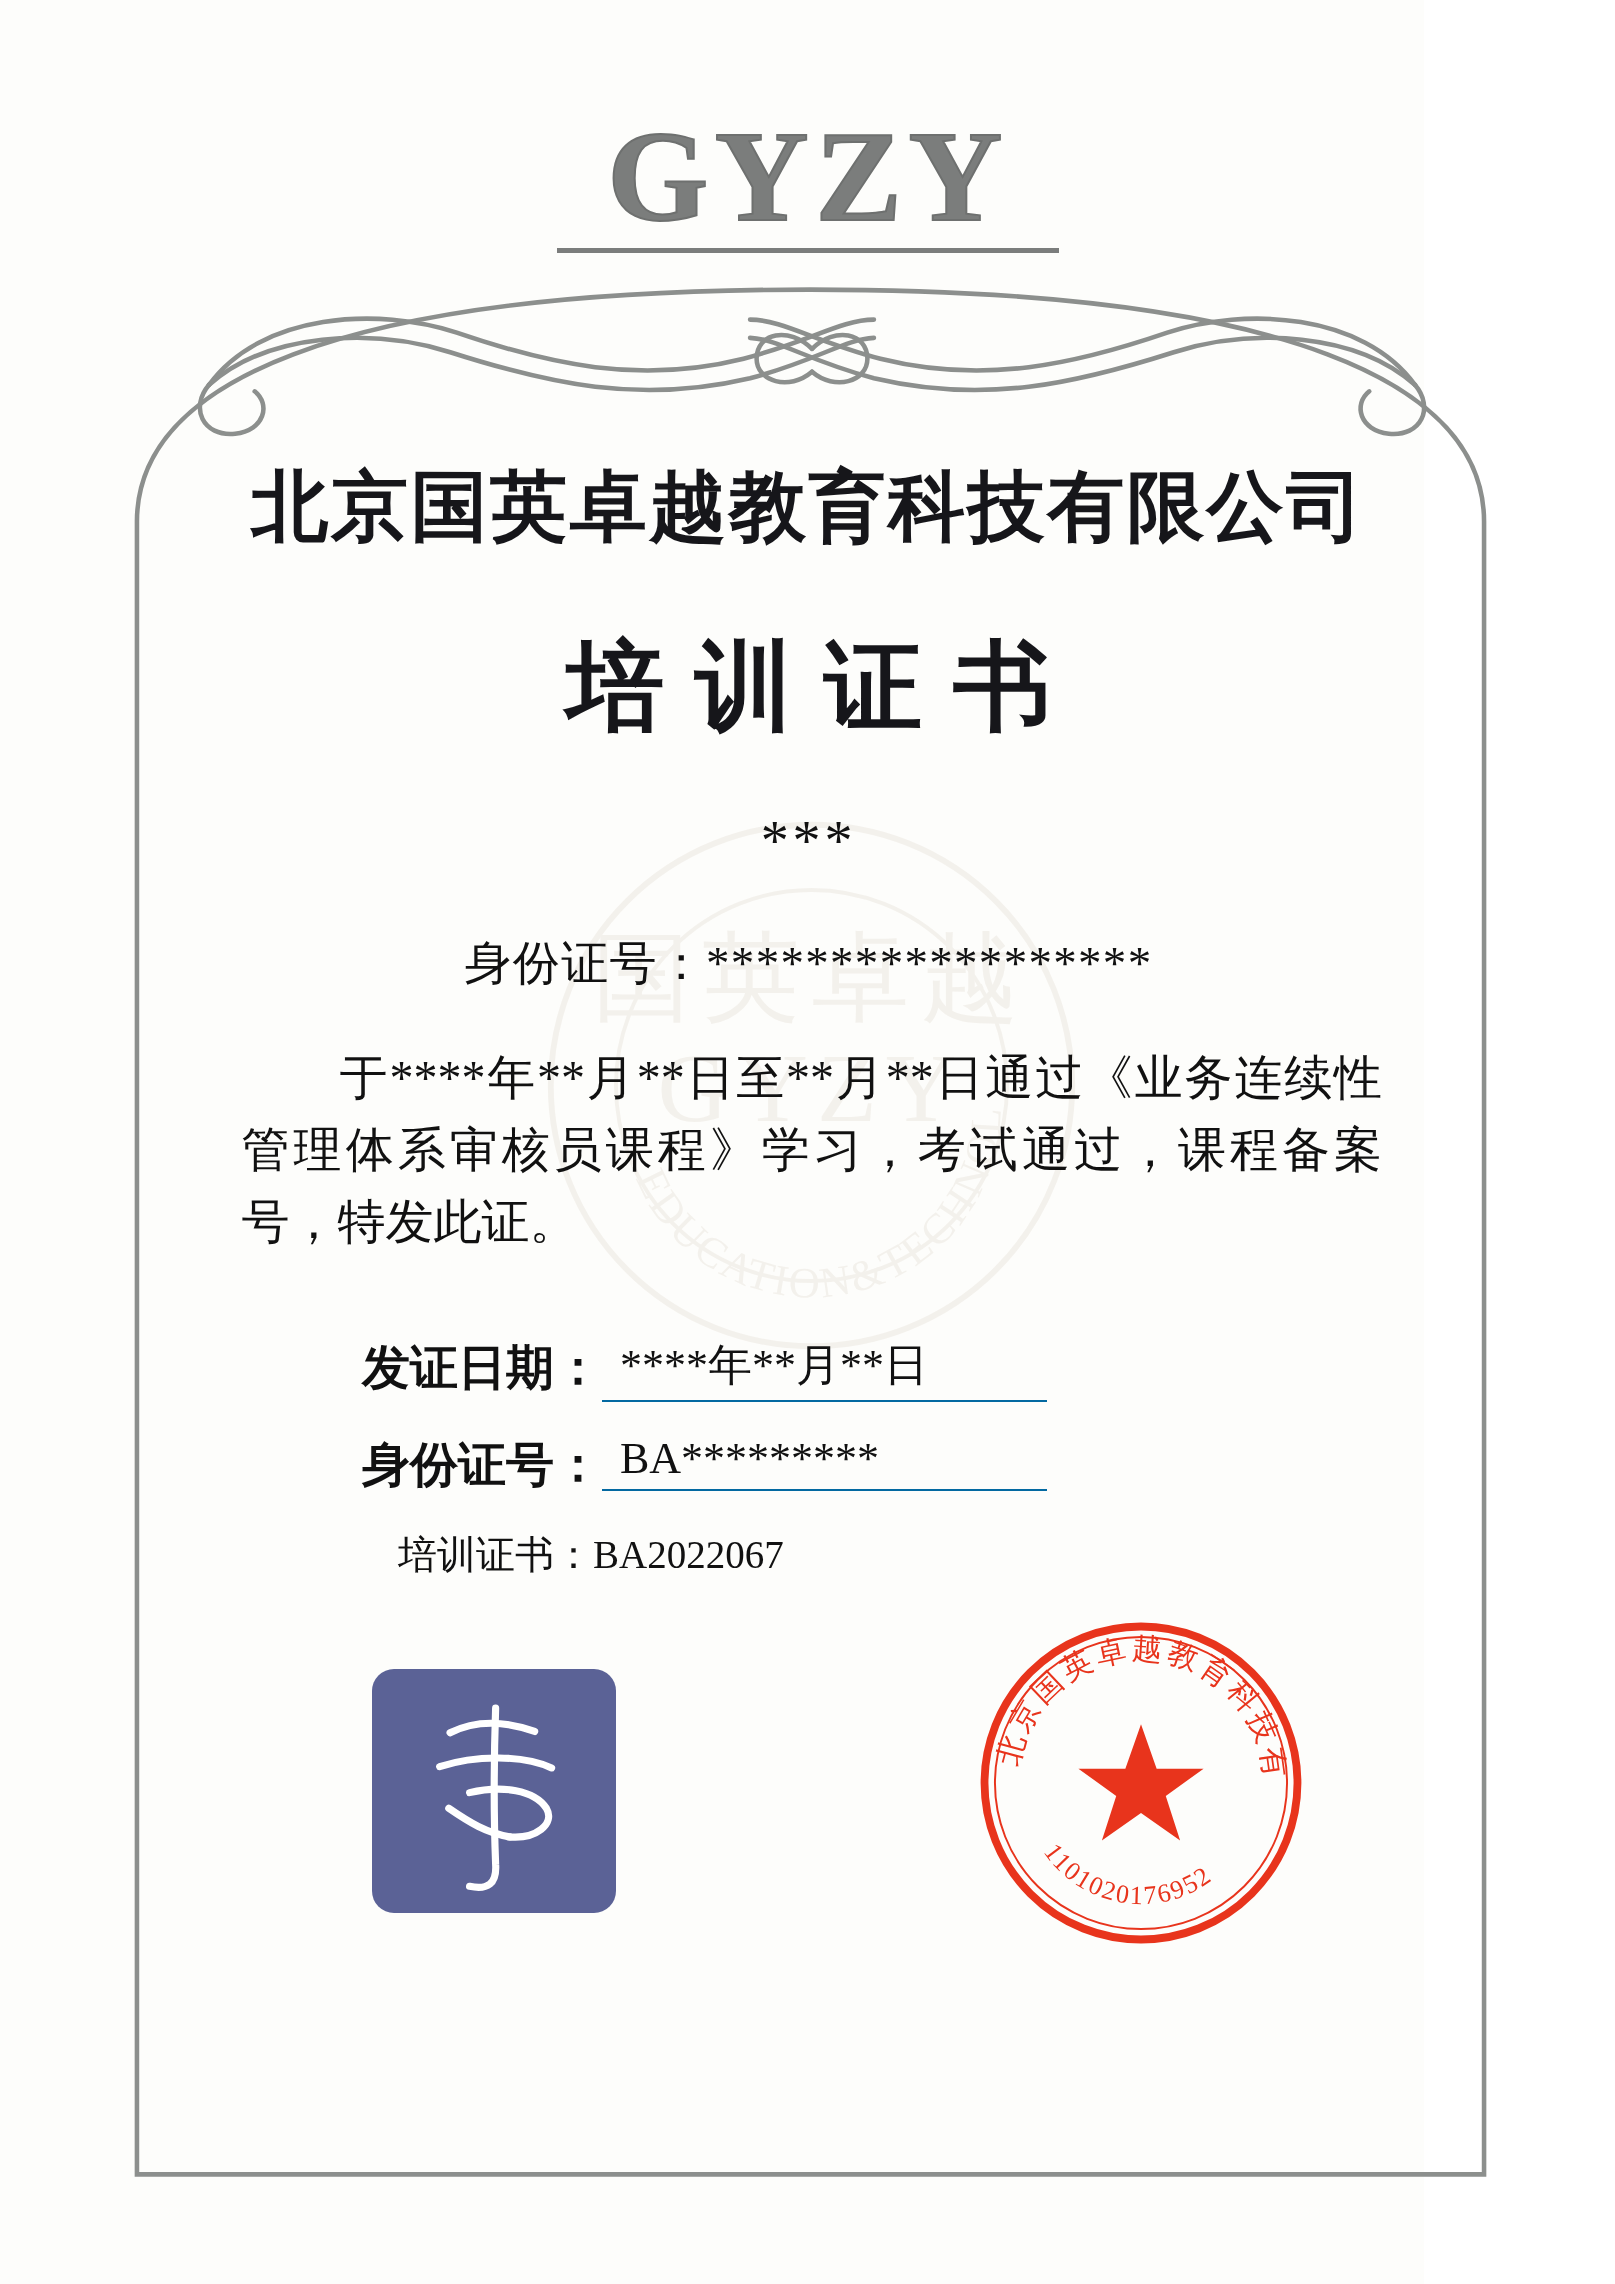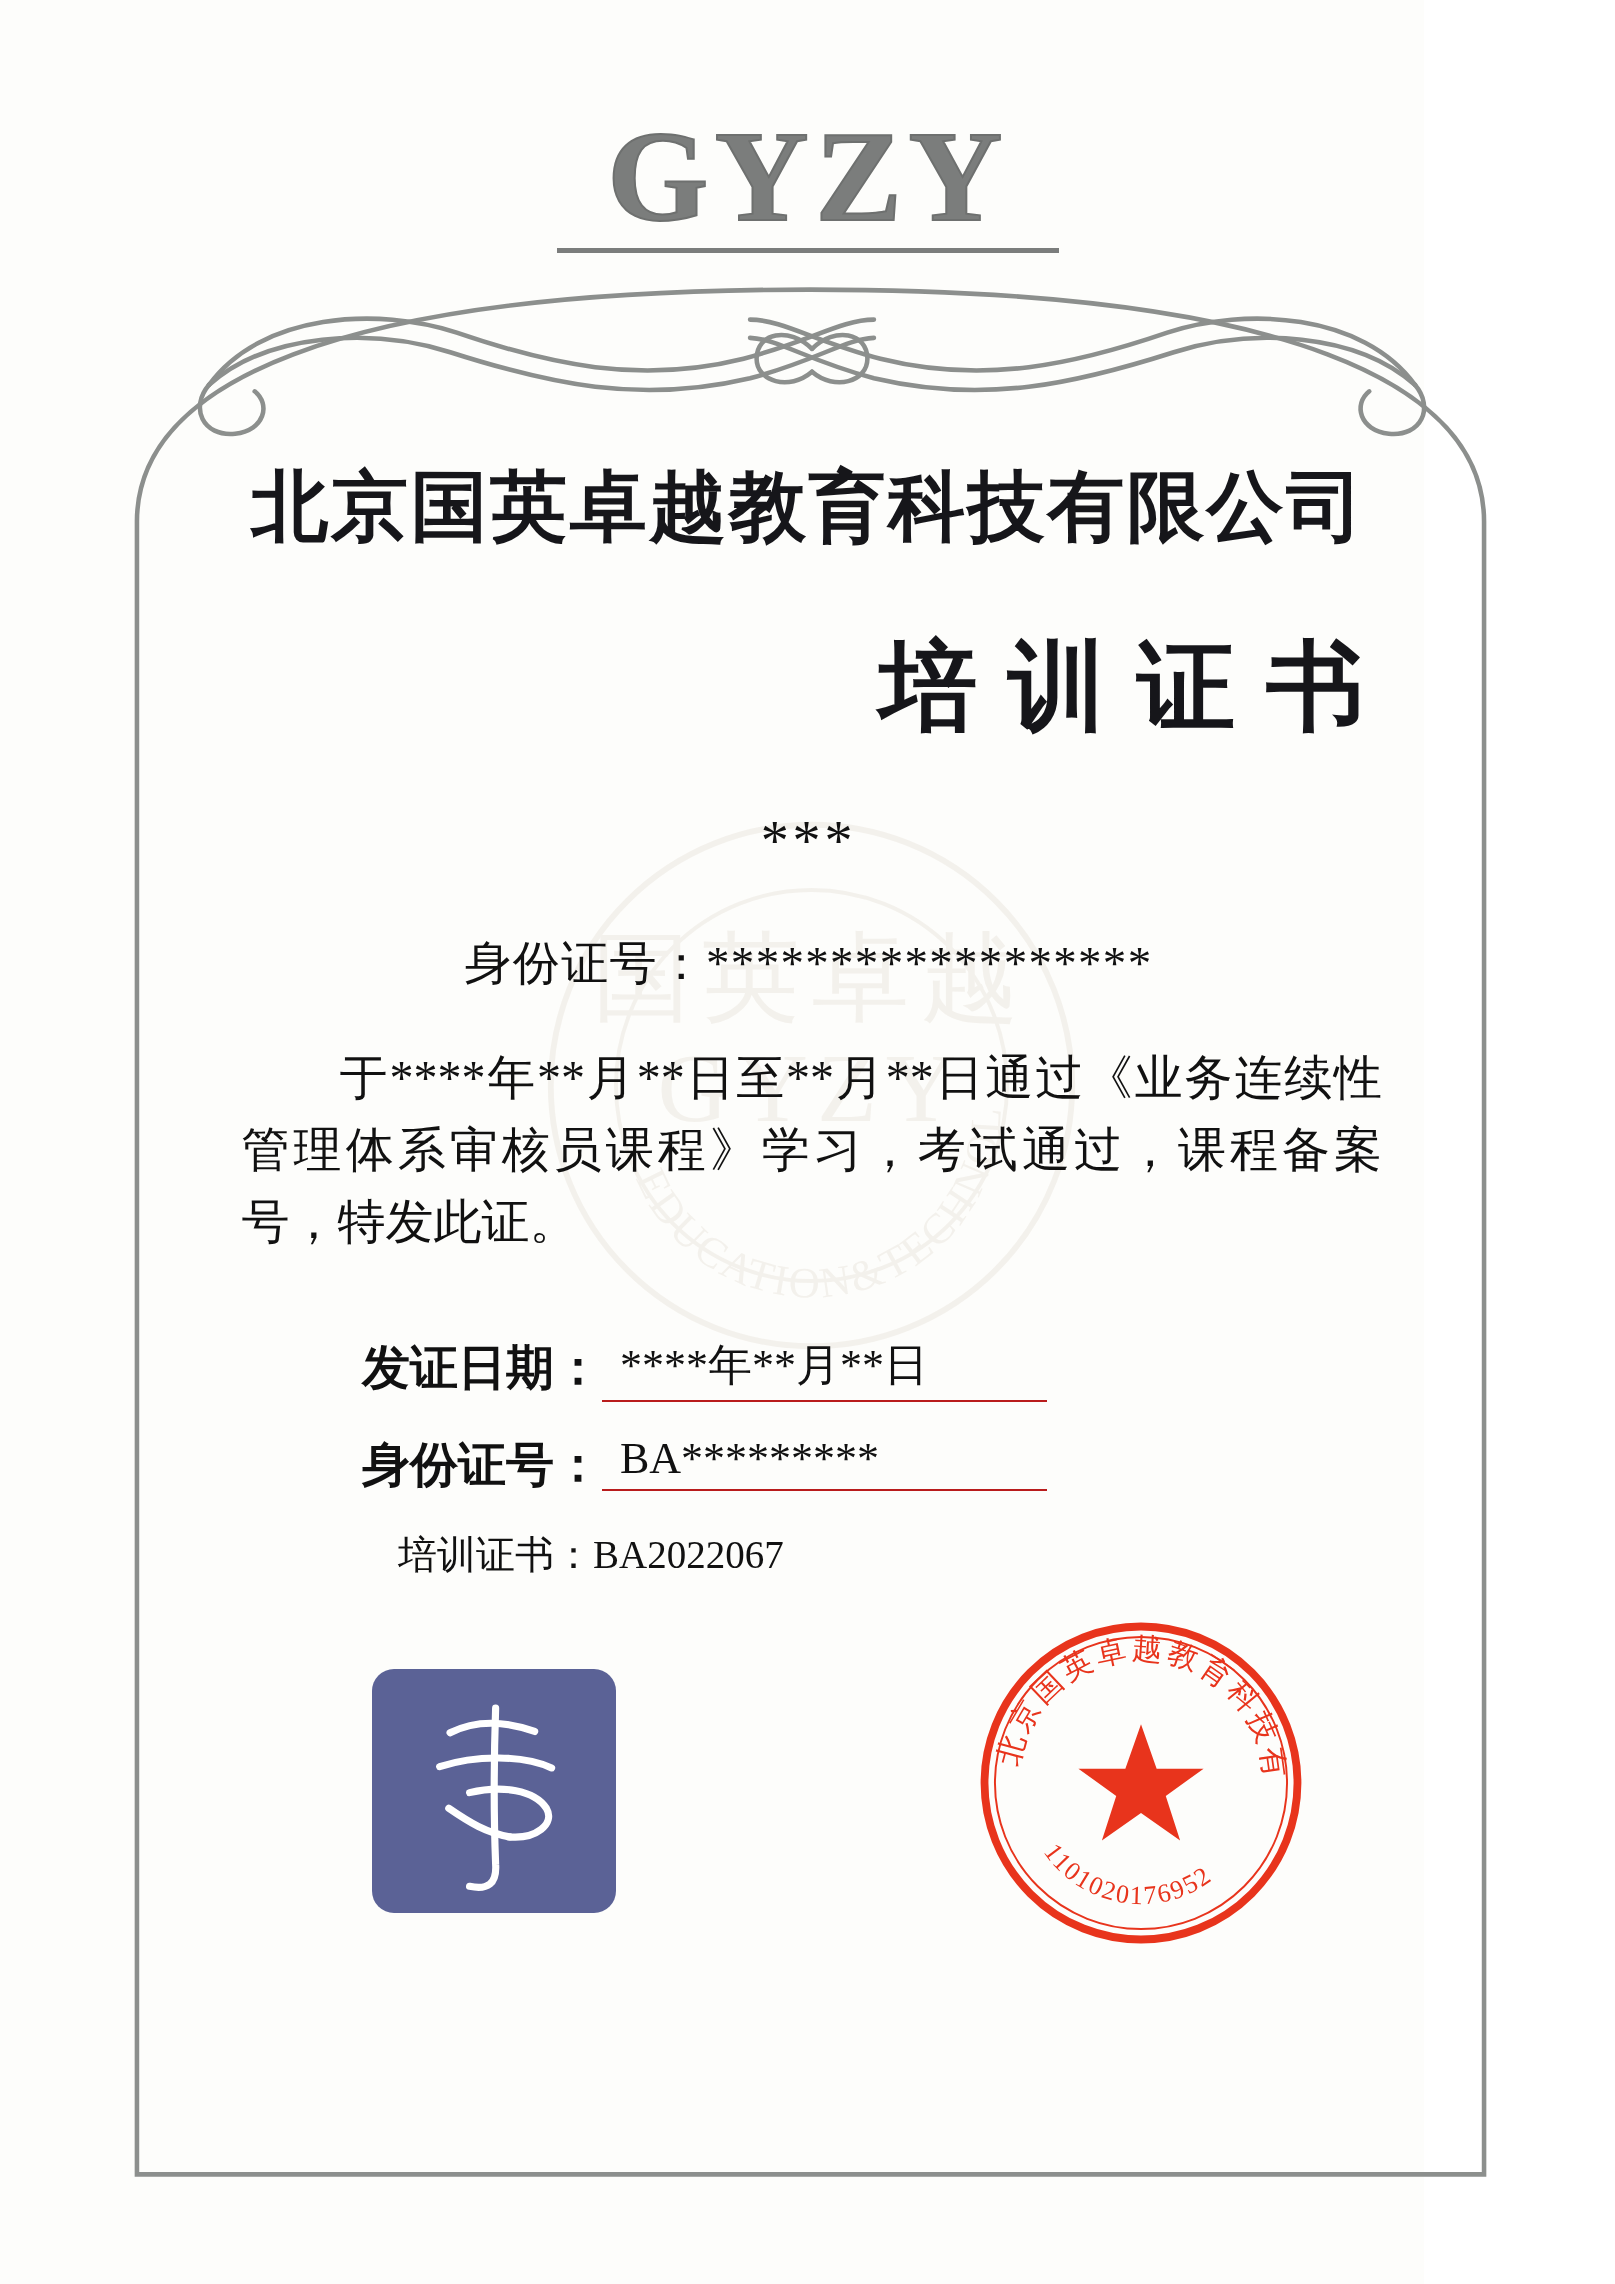--- a/index.html
+++ b/index.html
@@ -88,21 +88,21 @@
     font-family: "DejaVu Sans", sans-serif;
     font-weight: bold;
     font-size: 77px;
     letter-spacing: 2.6px;
     color: #16161a;
     white-space: nowrap;
   }
 
   .doc-title {
     margin-top: 62px;
-    text-align: right;
+    text-align: center;
     font-family: "DejaVu Sans", sans-serif;
     font-weight: bold;
     font-size: 98px;
     letter-spacing: 31px;
     color: #16161a;
     text-indent: 31px;
   }
 
   .recipient-name {
     margin-top: 55px;
@@ -147,21 +147,21 @@
     font-family: "DejaVu Sans", sans-serif;
     font-weight: bold;
     font-size: 48px;
     color: #111;
     white-space: nowrap;
   }
   .field-value {
     font-family: "Liberation Serif", serif;
     font-size: 44px;
     color: #111;
-    border-bottom: 2px solid #b91c1c;
+    border-bottom: 2px solid #0369a1;
     min-width: 417px;
     padding: 0 10.4px 5.2px 18px;
     white-space: nowrap;
   }
   .record-line {
     margin-top: 14.3px;
     padding-left: 36px;
     font-family: "Liberation Serif", serif;
     font-size: 39px;
     color: #111;

